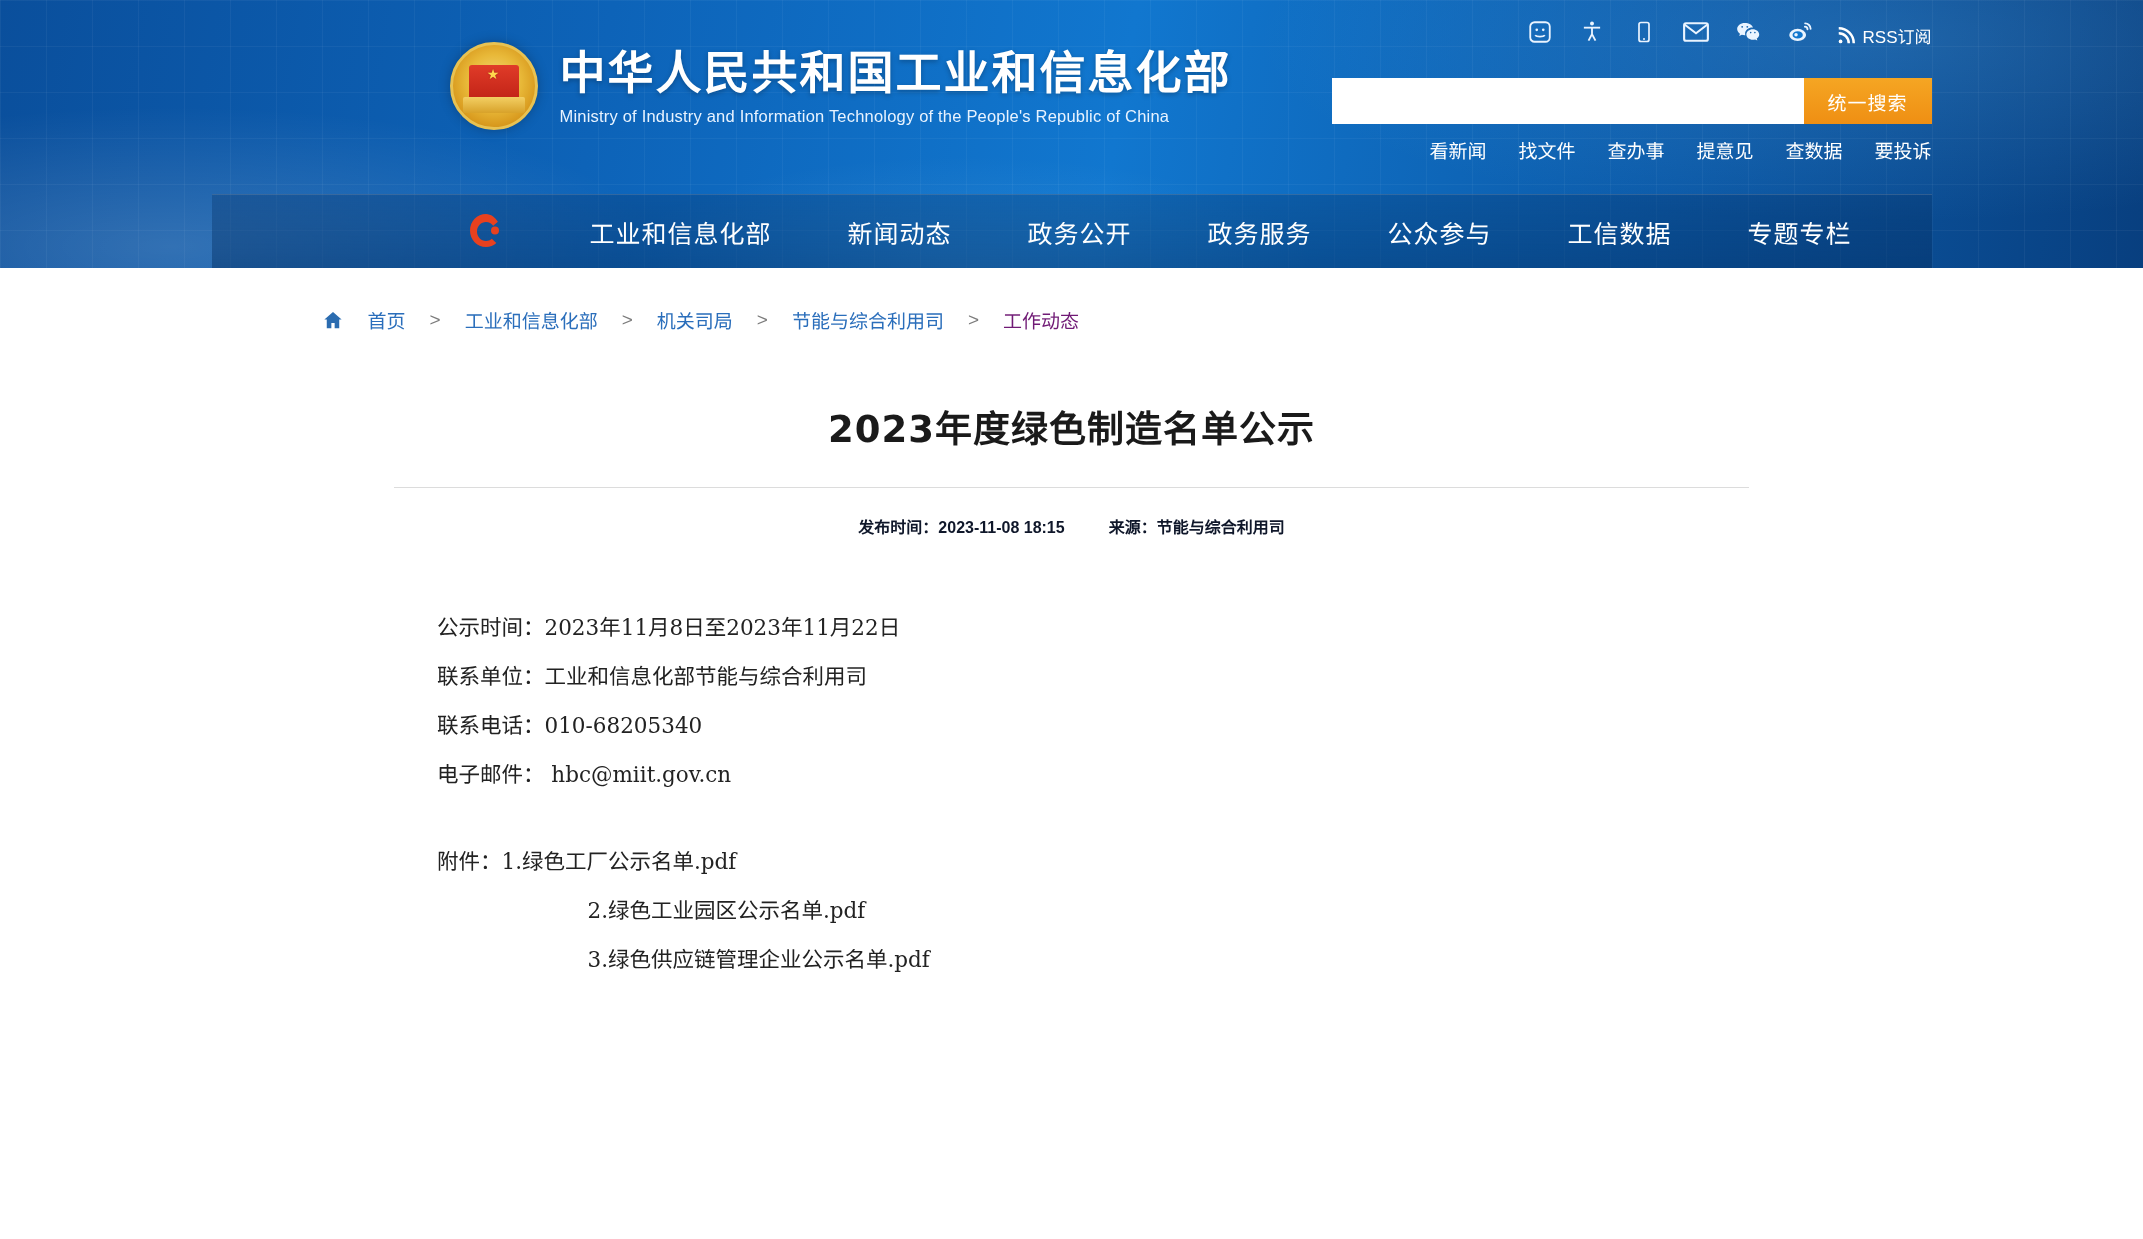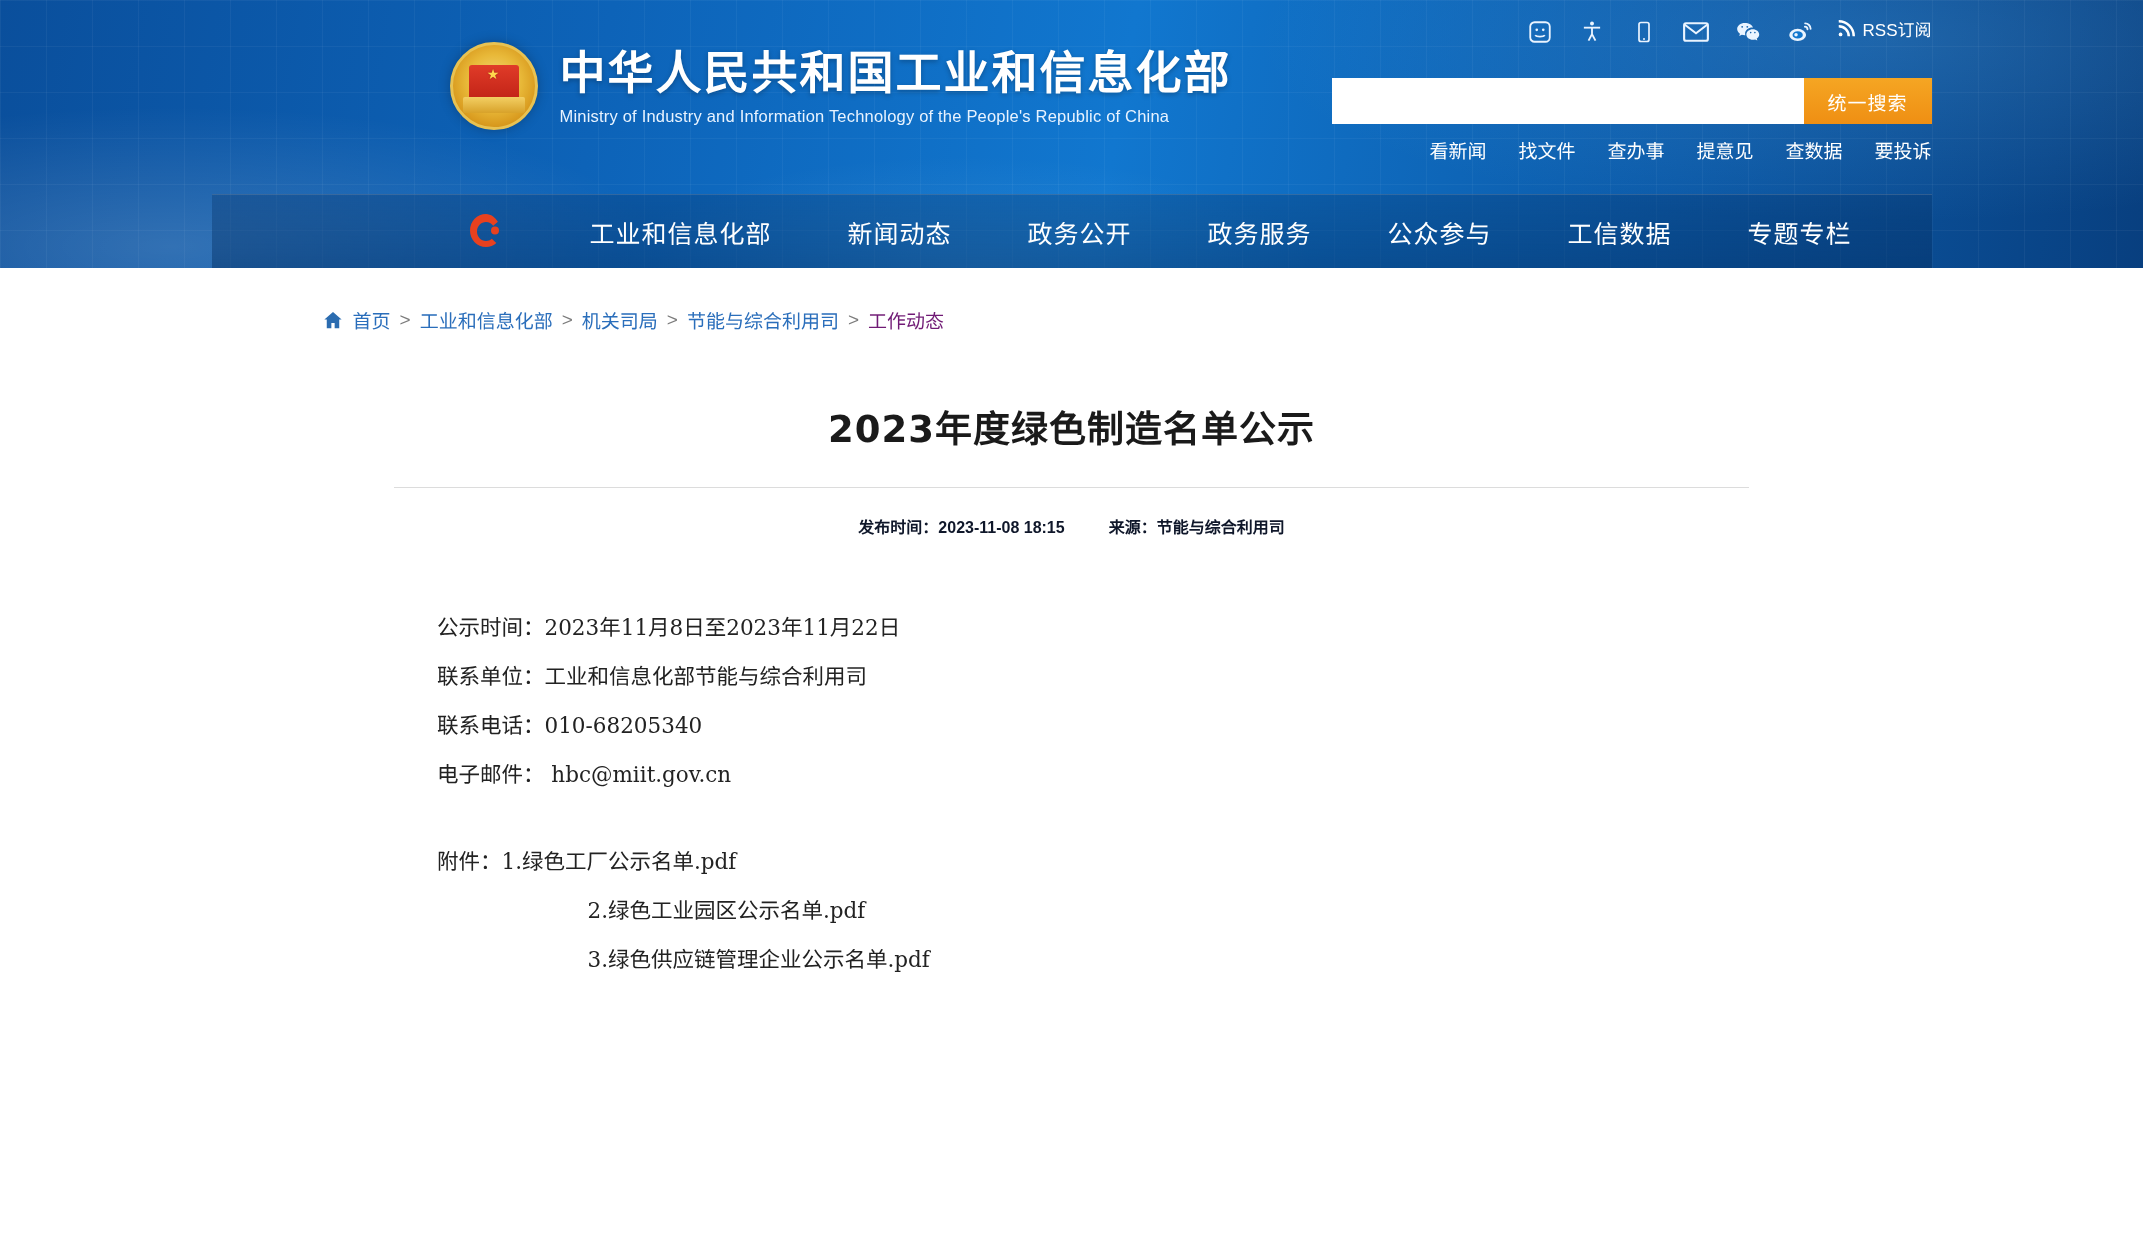--- a/index.html
+++ b/index.html
@@ -44,21 +44,21 @@
     margin: 0 auto;
     height: 268px;
   }
 
   
   .util-row {
     position: absolute;
     right: 0;
     top: 16px;
     display: flex;
-    align-items: flex-start;
+    align-items: flex-end;
     gap: 20px;
   }
   .util-icon {
     width: 32px; height: 32px;
     display: flex; align-items: center; justify-content: center;
     color: #eaf4ff;
   }
   .util-icon svg { display: block; }
   .util-rss {
     display: flex; align-items: center; gap: 7px;
@@ -205,21 +205,21 @@
   .breadcrumb-wrap {
     border-bottom: 0;
     background: #fff;
   }
   .breadcrumb {
     width: 1500px;
     margin: 0 auto;
     padding: 38px 0 10px 0;
     display: flex;
     align-items: center;
-    gap: 9px;
+    gap: 24px;
     font-size: 19px;
     color: #444;
   }
   .breadcrumb .home-icon { color: #2b6cb0; display:flex; align-items:center; }
   .breadcrumb a { color: #2a6ebb; text-decoration: none; }
   .breadcrumb .sep { color: #7b7b7b; }
   .breadcrumb .current { color: #701a75; }
 
   
   .article {

